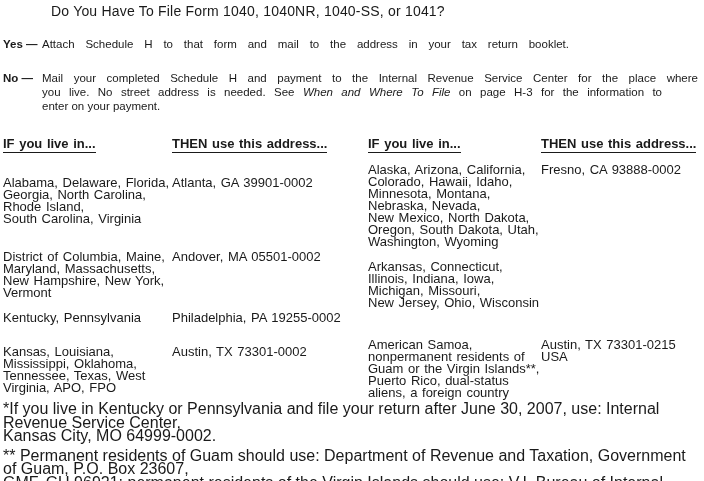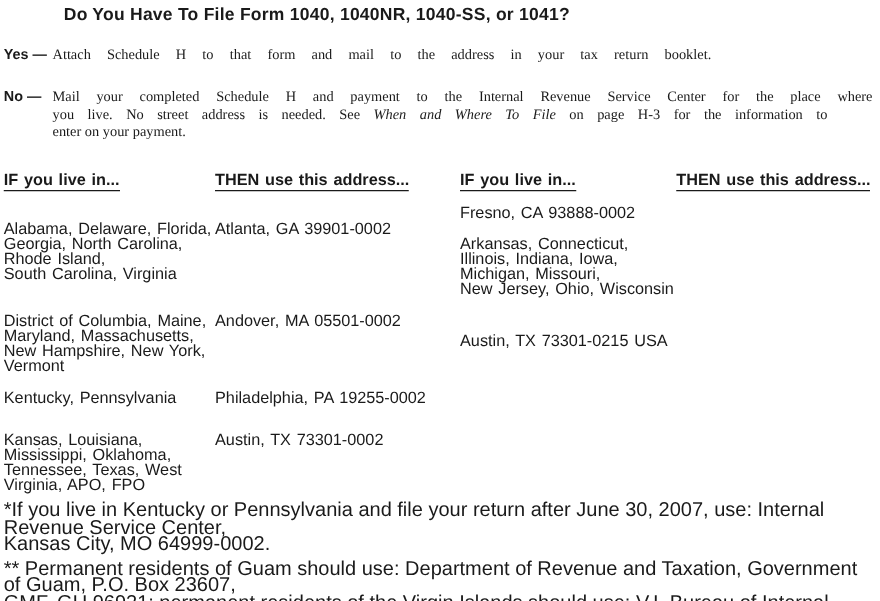--- a/index.html
+++ b/index.html
@@ -7,30 +7,30 @@
     width: 704px; height: 481px;
     position: relative;
     background: #ffffff;
     color: #1a1a1a;
     font-family: "Liberation Sans", sans-serif;
     overflow: hidden;
   }
 
   .title {
     position: absolute; left: 3px; top: 3px;
-    font-size: 14px; font-weight: bold; letter-spacing: 0.2px;
+    font-size: 14px; font-weight: normal; letter-spacing: 0.2px;
     white-space: nowrap;
     padding-left: 48px;
   }
 
   .yn-block { position: absolute; left: 3px; font-size: 11.5px; line-height: 14px; }
   .yes-block { top: 37px; width: 700px; }
   .no-block  { top: 71px; width: 700px; }
   .yn-label { position: absolute; left: 0; top: 0; font-weight: bold; white-space: nowrap; }
-  .yn-text  { margin-left: 39px; font-family: Liberation Serif, serif; }
+  .yn-text  { margin-left: 39px; }
   .jline { text-align: justify; text-align-last: justify; }
   .yes-text { width: 527px; }
   .no-line1 { width: 656px; }
   .no-line2 { width: 620px; }
   .no-line3 { width: 400px; }
   .ital { font-style: italic; }
 
   .ftable {
     position: absolute; top: 138px;
     font-size: 13px; line-height: 12px; word-spacing: 1px;
@@ -111,29 +111,41 @@
     <div class="cell">Austin, TX 73301-0002</div>
   </div>
 </div>
 
 <div class="ftable right">
   <div class="frow fhead">
     <div class="hcell"><span>IF you live in...</span></div>
     <div class="hcell"><span>THEN use this address...</span></div>
   </div>
   <div class="frow r1">
+    <div class="cell">Alaska, Arizona, California,
+Colorado, Hawaii, Idaho,
+Minnesota, Montana,
+Nebraska, Nevada,
+New Mexico, North Dakota,
+Oregon, South Dakota, Utah,
+Washington, Wyoming</div>
     <div class="cell">Fresno, CA 93888-0002</div>
   </div>
   <div class="frow r2">
     <div class="cell">Arkansas, Connecticut,
 Illinois, Indiana, Iowa,
 Michigan, Missouri,
 New Jersey, Ohio, Wisconsin</div>
   </div>
   <div class="frow r3">
+    <div class="cell">American Samoa,
+nonpermanent residents of
+Guam or the Virgin Islands**,
+Puerto Rico, dual-status
+aliens, a foreign country</div>
     <div class="cell">Austin, TX 73301-0215 USA</div>
   </div>
 </div>
 
 <div class="footnotes">
   <div class="footnote">*If you live in Kentucky or Pennsylvania and file your return after June 30, 2007, use: Internal Revenue Service Center,
 Kansas City, MO 64999-0002.</div>
   <div class="footnote">** Permanent residents of Guam should use: Department of Revenue and Taxation, Government of Guam, P.O. Box 23607,
 GMF, GU 96921; permanent residents of the Virgin Islands should use: V.I. Bureau of Internal Revenue, 9601 Estate Thomas,
 Charlotte Amalie, St. Thomas, VI 00802.</div>

